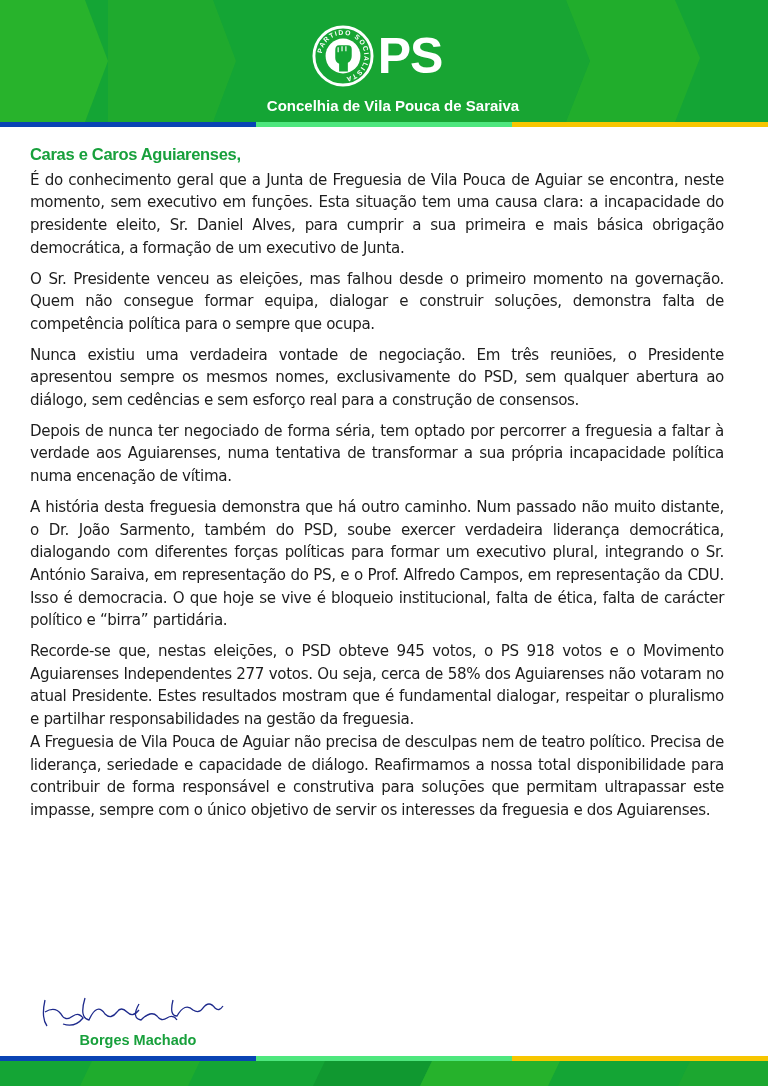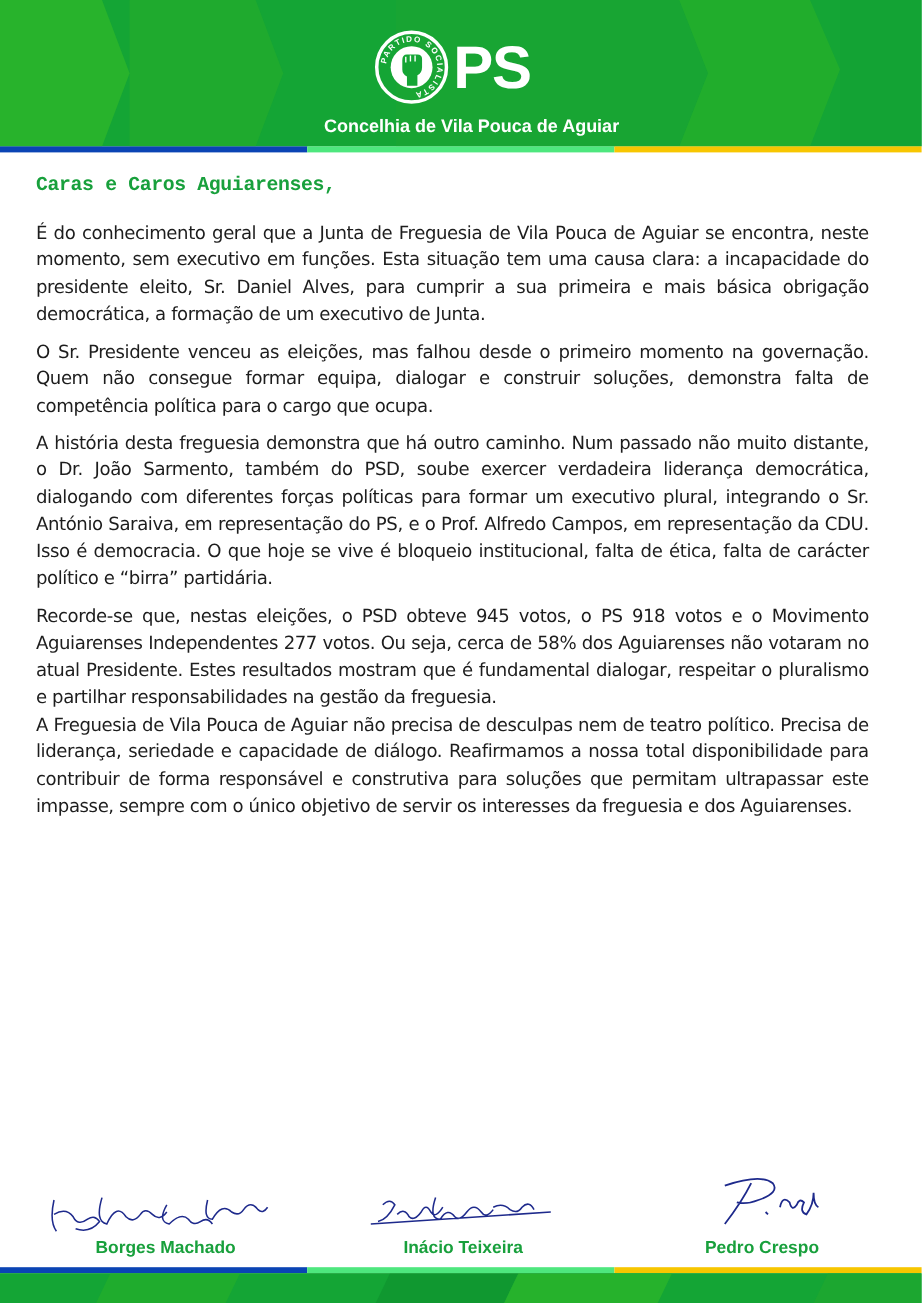--- a/index.html
+++ b/index.html
@@ -33,22 +33,22 @@
   .stripe .s-yellow { background: #f7c600; }
   .stripe.top { top: 122px; }
   .stripe.bottom { top: 1056px; }
 
   .content {
     position: absolute; left: 30px; top: 143px; width: 710px;
     color: #1d1d1d; font-family: "DejaVu Sans", sans-serif;
     font-size: 15.1px; line-height: 22.7px; letter-spacing: -0.35px;
   }
   .greeting {
-    color: #18a03c; font-family: Liberation Mono, monospace; font-weight: bold;
-    font-size: 16.5px; margin: 0 0 17px 0; letter-spacing: -0.3px;
+    color: #18a03c; font-family: Liberation Sans, sans-serif; font-weight: bold;
+    font-size: 16.5px; margin: 0 0 3px 0; letter-spacing: -0.3px;
   }
   .content p { margin: 0 16px 8px 0; text-align: justify; }
   .content p.tight { margin-bottom: 0; }
 
   .signatures { position: absolute; left: 0; top: 990px; width: 708px; height: 64px; }
   .sig { position: absolute; top: 0; width: 220px; height: 64px; text-align: center; }
   .sig svg { display: block; margin: 0 auto; }
   .sig .name {
     position: absolute; left: 0; width: 100%; top: 42px; text-align: center;
     color: #18a03c; font-family: "Liberation Sans", sans-serif; font-weight: bold; font-size: 14.5px;
@@ -82,56 +82,46 @@
       <circle cx="32" cy="32" r="30" fill="none" stroke="#ffffff" stroke-width="3"></circle>
       <circle cx="32" cy="32" r="18" fill="#ffffff"></circle>
       <text font-family="Liberation Sans, sans-serif" font-size="7" font-weight="bold" fill="#ffffff" letter-spacing="1.3">
         <textPath href="#ring" startOffset="2%">PARTIDO SOCIALISTA</textPath>
       </text>
       <path d="M24,26 q0,-5 4,-5 h9 q4,0 4,4 v7 q0,5 -4,7 v9 h-9 v-8 q-4,-2 -4,-6 z" fill="#14a535"></path>
       <path d="M27,23 v5 M31,22 v5 M35,22 v5" stroke="#ffffff" stroke-width="1.2"></path>
     </svg>
     <span class="ps-text">PS</span>
   </div>
-  <div class="concelhia">Concelhia de Vila Pouca de Aguiar</div>
+  <div class="concelhia">Concelhia de Vila Pouca de Saraiva</div>
 </div>
 
 <div class="stripe top">
   <div class="s-blue"></div>
   <div class="s-green"></div>
   <div class="s-yellow"></div>
 </div>
 
 <div class="content">
   <div class="greeting">Caras e Caros Aguiarenses,</div>
   <p>É do conhecimento geral que a Junta de Freguesia de Vila Pouca de Aguiar se encontra, neste momento, sem executivo em funções. Esta situação tem uma causa clara: a incapacidade do presidente eleito, Sr. Daniel Alves, para cumprir a sua primeira e mais básica obrigação democrática, a formação de um executivo de Junta.</p>
-  <p>O Sr. Presidente venceu as eleições, mas falhou desde o primeiro momento na governação. Quem não consegue formar equipa, dialogar e construir soluções, demonstra falta de competência política para o cargo que ocupa.</p>
+  <p>O Sr. Presidente venceu as eleições, mas falhou desde o primeiro momento na governação. Quem não consegue formar equipa, dialogar e construir soluções, demonstra falta de competência política para o sempre que ocupa.</p>
+  <p>Nunca existiu uma verdadeira vontade de negociação. Em três reuniões, o Presidente apresentou sempre os mesmos nomes, exclusivamente do PSD, sem qualquer abertura ao diálogo, sem cedências e sem esforço real para a construção de consensos.</p>
+  <p>Depois de nunca ter negociado de forma séria, tem optado por percorrer a freguesia a faltar à verdade aos Aguiarenses, numa tentativa de transformar a sua própria incapacidade política numa encenação de vítima.</p>
   <p>A história desta freguesia demonstra que há outro caminho. Num passado não muito distante, o Dr. João Sarmento, também do PSD, soube exercer verdadeira liderança democrática, dialogando com diferentes forças políticas para formar um executivo plural, integrando o Sr. António Saraiva, em representação do PS, e o Prof. Alfredo Campos, em representação da CDU. Isso é democracia. O que hoje se vive é bloqueio institucional, falta de ética, falta de carácter político e “birra” partidária.</p>
   <p class="tight">Recorde-se que, nestas eleições, o PSD obteve 945 votos, o PS 918 votos e o Movimento Aguiarenses Independentes 277 votos. Ou seja, cerca de 58% dos Aguiarenses não votaram no atual Presidente. Estes resultados mostram que é fundamental dialogar, respeitar o pluralismo e partilhar responsabilidades na gestão da freguesia.</p>
   <p>A Freguesia de Vila Pouca de Aguiar não precisa de desculpas nem de teatro político. Precisa de liderança, seriedade e capacidade de diálogo. Reafirmamos a nossa total disponibilidade para contribuir de forma responsável e construtiva para soluções que permitam ultrapassar este impasse, sempre com o único objetivo de servir os interesses da freguesia e dos Aguiarenses.</p>
 </div>
 
 <div class="signatures">
   <div class="sig sig1">
     <svg width="210" height="40" viewBox="0 0 210 40">
       <path d="M12,10 q-4,18 2,26 M12,22 q10,-6 16,2 q4,8 12,2 q6,-4 10,2 q-8,10 -20,6 M52,8 q-6,20 4,22 q8,-18 16,-6 q6,6 12,-2 q4,-6 10,0 q6,6 12,-2 M106,14 q-8,14 2,16 q10,-10 16,-4 q4,6 10,2 q6,-4 10,2 M140,10 q-4,16 4,16 q8,-14 16,-6 q6,4 10,-2 q6,-8 12,0 q4,4 8,-2" fill="none" stroke="#1e2a8c" stroke-width="1.3"></path>
     </svg>
     <div class="name">Borges Machado</div>
-  </div>
-  <div class="sig sig2">
-    <svg width="210" height="40" viewBox="0 0 210 40">
-      <path d="M38,14 q6,-6 10,0 q-6,12 -14,14 M50,22 q6,-6 10,2 q4,4 10,-4 q4,-8 8,0 q4,6 10,-4 M82,8 q-6,18 4,18 q6,-10 12,-2 q4,4 10,-4 q6,-8 12,0 q4,6 10,-2 M130,16 q8,-4 14,2 q6,4 10,-2 q6,-6 10,2 M28,30 q60,-4 150,-10" fill="none" stroke="#1e2a8c" stroke-width="1.3"></path>
-    </svg>
-    <div class="name">Inácio Teixeira</div>
-  </div>
-  <div class="sig sig3">
-    <svg width="210" height="48" viewBox="0 0 210 48" style="margin-top:-14px">
-      <path d="M74,12 q30,-10 40,-2 q6,8 -12,14 q-10,4 -18,2 M96,10 q-8,16 -22,34 M108,34 l2,2 M120,30 q2,-10 8,-4 q2,8 6,2 q2,-6 6,-2 q-4,8 2,10 q6,-8 6,-18 q0,10 4,12" fill="none" stroke="#1e2a8c" stroke-width="1.5"></path>
-    </svg>
-    <div class="name">Pedro Crespo</div>
   </div>
 </div>
 
 <div class="stripe bottom">
   <div class="s-blue"></div>
   <div class="s-green"></div>
   <div class="s-yellow"></div>
 </div>
 
 <div class="footer">

